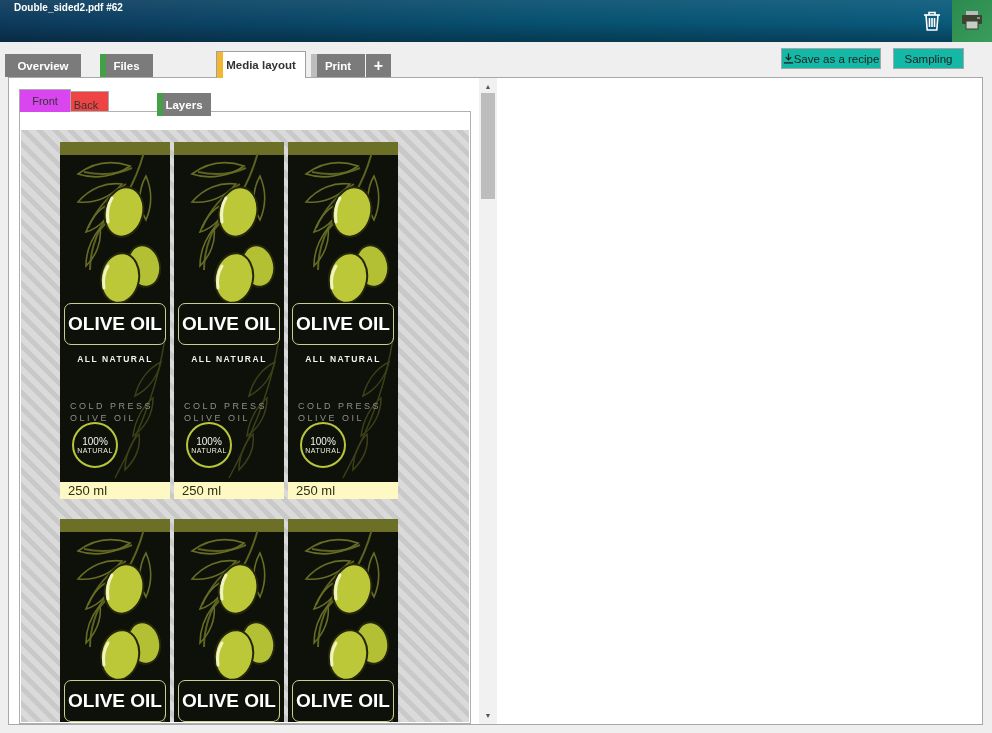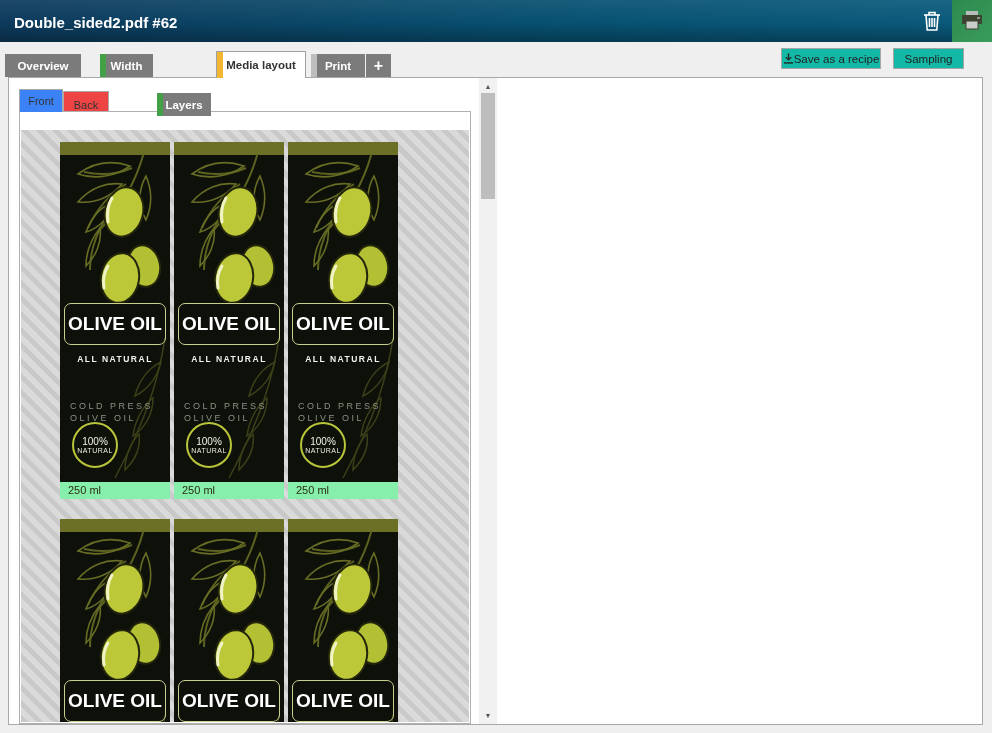--- a/index.html
+++ b/index.html
@@ -3,21 +3,21 @@
 <meta charset="utf-8">
 <style>
   * { margin:0; padding:0; box-sizing:border-box; }
   html,body { width:992px; height:733px; }
   body { position:relative; background:#efefef; font-family:"Liberation Sans", sans-serif; overflow:hidden; }
 
   
   .titlebar { position:absolute; left:0; top:0; width:992px; height:42px;
     background:linear-gradient(180deg, rgba(255,255,255,.07) 0%, rgba(0,0,0,0) 55%, rgba(0,0,0,.28) 100%),
                linear-gradient(90deg,#0d3a5c 0%,#075070 55%,#0a5a7c 100%); }
-  .titlebar .title { position:absolute; left:14px; top:14px; color:#fff; font-size:15px; font-weight:bold; }
+  .titlebar .title { position:absolute; left:14px; top:2px; color:#fff; font-size:10px; font-weight:bold; }
   .tb-trash { position:absolute; right:50px; top:10px; width:20px; height:22px; cursor:pointer; }
   .tb-print { position:absolute; right:0; top:0; width:40px; height:42px;
     background:linear-gradient(135deg,#2c8a4e 0%,#3a9c5c 100%); display:flex; align-items:center; justify-content:center; cursor:pointer; }
 
   
   .btn { position:absolute; height:21px; background:#14b8a6; border:1px solid #a6a6a6; color:#222;
     font-size:11.5px; display:flex; align-items:center; justify-content:center; gap:0; cursor:pointer; }
   .btn-save { left:781px; top:48px; width:100px; }
   .btn-sampling { left:893px; top:48px; width:71px; }
 
@@ -31,21 +31,21 @@
   .t-layers   { left:157px; width:54px;margin-top:39px; }
   .t-media    { left:216px; width:90px; }
   .t-print    { left:311px; width:54px;justify-content:center; }
   .t-plus     { left:366px; width:25px; font-size:16px; }
 
   
   .panel { position:absolute; left:8px; top:77px; width:975px; height:648px; background:#fff; border:1px solid #a8a8a8; z-index:2; }
 
   
   .side-tab { position:absolute; font-size:11px; color:#333; display:flex; align-items:center; justify-content:center; cursor:pointer; }
-  .st-front { left:10px; top:11px; width:44px; height:23px; background:#3b82f6; border:1px solid #aaa; border-bottom:none; z-index:4; }
+  .st-front { left:10px; top:11px; width:52px; height:23px; background:#d946ef; border:1px solid #aaa; border-bottom:none; z-index:4; }
   .st-back  { left:54px; top:13px; width:46px; height:28px; background:#ef4444; border:1px solid #aaa; }
 
   
   .preview-box { position:absolute; left:10px; top:33px; width:452px; height:613px; border:1px solid #b0b0b0; background:#fff; }
   .count-row { height:17px; font-size:11px; color:#555; padding-left:4px; line-height:17px; }
   .stripes { position:absolute; left:1px; right:1px; top:18px; bottom:1px; overflow:hidden;
     background:repeating-linear-gradient(45deg,#c9c9c9 0 5px,#dadada 5px 11px); }
   .grid { width:370px; margin:12px auto 0 auto; }
   .label-row { display:flex; gap:4px; margin-bottom:20px; }
 
@@ -56,21 +56,21 @@
   .ol-bgleaf { position:absolute; right:0; top:196px; width:75px; height:150px; opacity:.9; }
   .ol-frame { position:absolute; left:4px; right:4px; top:161px; height:42px; border:1.5px solid #c9cf8e; border-radius:7px;
     display:flex; align-items:center; justify-content:center; z-index:2; }
   .ol-frame span { color:#fff; font-size:19px; font-weight:bold; letter-spacing:0; white-space:nowrap; }
   .ol-tagline { position:absolute; left:0; right:0; top:212px; text-align:center; color:#f2f2ef; font-size:8.5px; font-weight:bold; letter-spacing:1.5px; z-index:2; }
   .ol-type { position:absolute; left:10px; top:258px; color:#8e9087; font-size:9px; letter-spacing:2.5px; line-height:12px; z-index:2; }
   .ol-badge { position:absolute; left:12px; top:280px; width:46px; height:46px; border:2.5px solid #b9c53a; border-radius:50%;
     display:flex; flex-direction:column; align-items:center; justify-content:center; z-index:2; }
   .ol-badge .b1 { color:#f2f4e6; font-size:10px; }
   .ol-badge .b2 { color:#eef0e0; font-size:7px; letter-spacing:.5px; }
-  .ol-bottom { position:absolute; left:0; right:0; bottom:0; height:17px; background:#86efac; color:#2b2e10; font-size:11px; line-height:17px; padding-left:8px; z-index:2; }
+  .ol-bottom { position:absolute; left:0; right:0; bottom:0; height:17px; background:#fef9c3; color:#2b2e10; font-size:13px; line-height:17px; padding-left:8px; z-index:2; }
 
   
   .vscroll { position:absolute; left:470px; top:0; width:18px; height:646px; background:#f1f1f1; }
   .vs-arrow { position:absolute; left:0; width:18px; height:15px; color:#555; font-size:7px; text-align:center; line-height:15px; cursor:pointer; }
   .vs-up { top:1px; } .vs-down { bottom:1px; }
   .vs-thumb { position:absolute; left:2px; top:15px; width:14px; height:106px; background:#bdbdbd; cursor:pointer; }
 
   
   .form { position:absolute; left:502px; top:109px; width:465px; }
   .frow { height:25.5px; display:flex; align-items:center; padding-left:8px; position:relative; }
@@ -137,21 +137,21 @@
 </div>
 <div class="btn btn-sampling">
   <span>Sampling</span>
 </div>
 
 <div class="tab t-overview">
     <span>Overview</span>
   </div>
 <div class="tab t-files">
     <span class="accent" style="background:#43a047"></span>
-    <span>Width</span>
+    <span>Files</span>
   </div>
 <div class="tab t-layers">
     <span class="accent" style="background:#43a047"></span>
     <span>Layers</span>
   </div>
 <div class="tab t-media active">
     <span class="accent" style="background:#f2b632"></span>
     <span>Media layout</span>
   </div>
 <div class="tab t-print">

